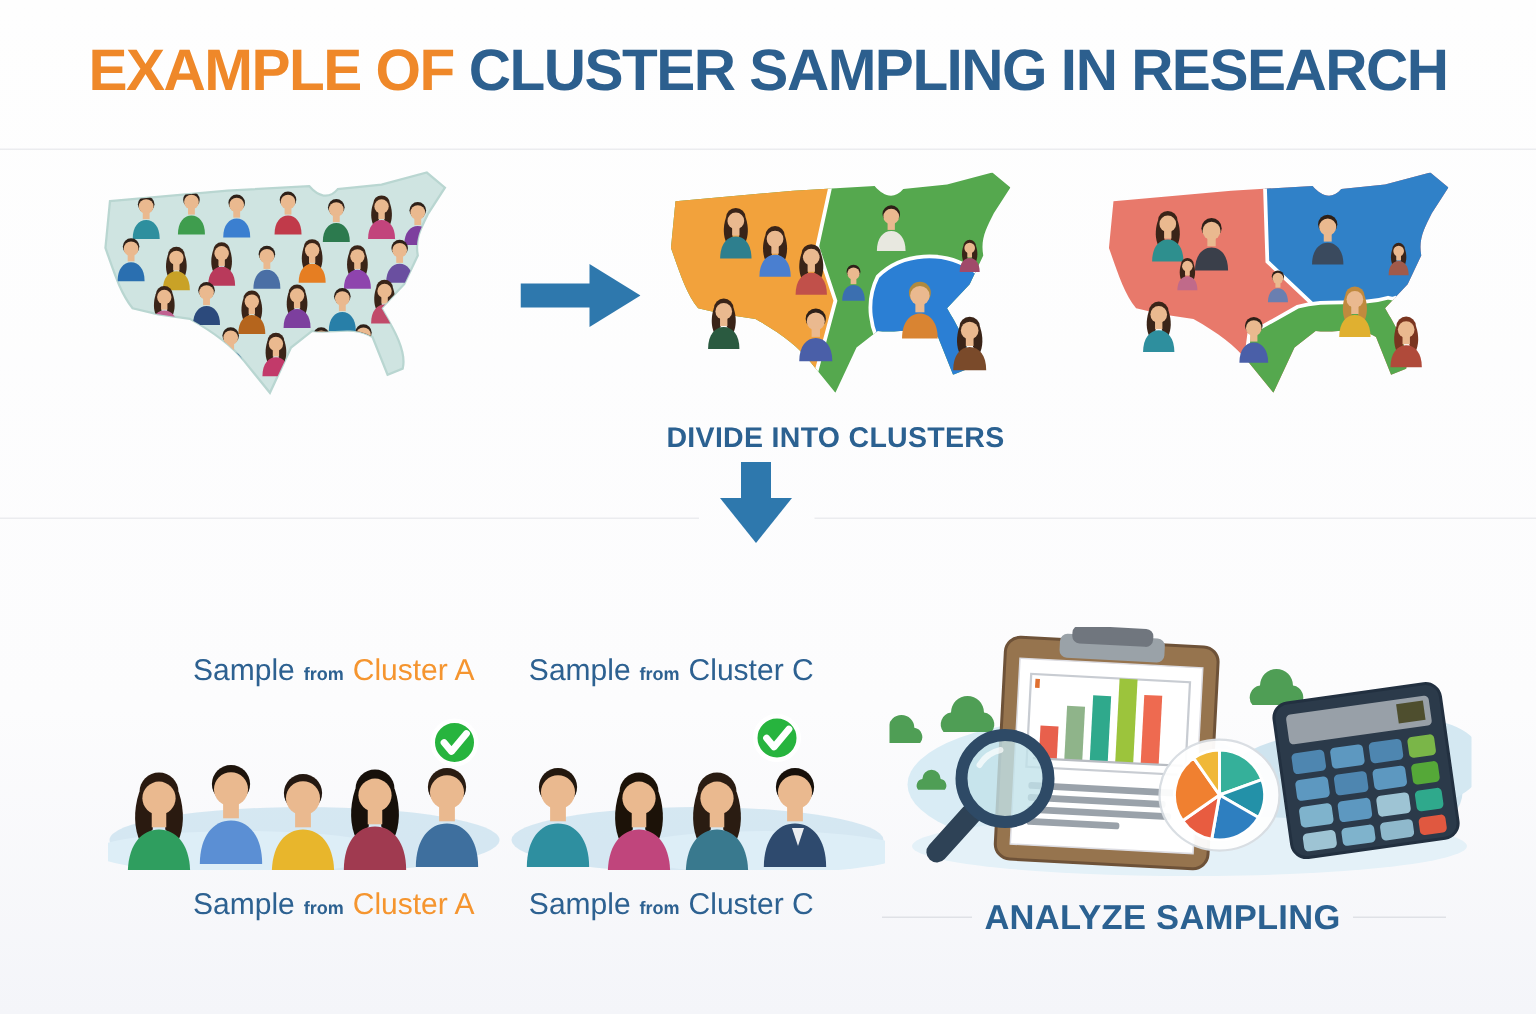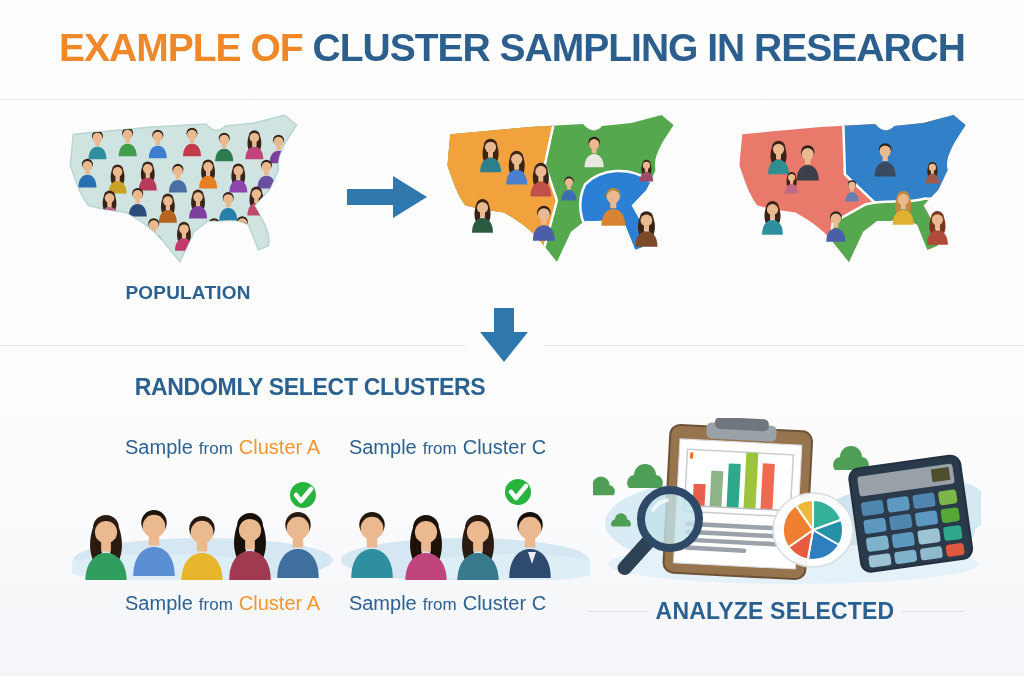--- a/index.html
+++ b/index.html
@@ -10,21 +10,21 @@
   }
   .abs{position:absolute;}
   .title{top:26px;left:0;width:1024px;text-align:center;font-size:39px;font-weight:700;letter-spacing:-1px;white-space:nowrap;}
   .title .pfx{color:#EF8829;margin-right:10px;}
   .title .main{color:#2C5F8E;}
   .hline{height:1px;background:#ebecef;}
   .map-label{font-size:19px;font-weight:700;color:#2B6191;text-align:center;letter-spacing:0.2px;white-space:nowrap;}
   .section-heading{font-size:23px;font-weight:700;color:#2B6191;text-align:center;letter-spacing:-0.3px;white-space:nowrap;}
   .sample-label{font-size:20px;color:#2D6191;text-align:center;white-space:nowrap;}
   .sample-label .s-bold{font-weight:400;}
-  .sample-label .s-from{font-weight:400;font-size:17px;margin:0 6px;}
+  .sample-label .s-from{font-weight:700;font-size:12px;margin:0 6px;}
   .sample-label .accent{color:#F5952F;}
   .analyze-label{font-size:23px;font-weight:700;color:#2B6191;text-align:center;letter-spacing:0.2px;white-space:nowrap;}
   svg{display:block;}
 </style>
 </head>
 <body>
 
 <div class="canvas">
 
   <svg width="0" height="0" style="position:absolute" aria-hidden="true">
@@ -84,21 +84,20 @@
       <use href="#pf" x="100" y="79" width="24" height="31" style="--sh:#b5651d"></use>
       <use href="#pf" x="130" y="75" width="24" height="31" style="--sh:#7d3f9e"></use>
       <use href="#pm" x="160" y="77" width="24" height="31" style="--sh:#287fa8"></use>
       <use href="#pf" x="188" y="72" width="24" height="31" style="--sh:#c14a6a"></use>
       <use href="#pm" x="86" y="103" width="24" height="31" style="--sh:#2e5e9e"></use>
       <use href="#pf" x="116" y="107" width="24" height="31" style="--sh:#c23a6a"></use>
       <use href="#pm" x="146" y="103" width="24" height="31" style="--sh:#3aa06a"></use>
       <use href="#pm" x="174" y="101" width="24" height="31" style="--sh:#4a7fae"></use>
     </g>
   </svg>
-  <div class="abs map-label" style="left:88px;top:282px;width:200px;">POPULATION</div>
 
   <svg class="abs" style="left:347px;top:176px;" width="80" height="42" viewBox="0 0 80 42">
     <rect x="0" y="13" width="48" height="16" fill="#2E78AD"></rect>
     <polygon points="46,0 80,21 46,42" fill="#2E78AD"></polygon>
   </svg>
 
   <svg class="abs" style="left:432px;top:112px;" width="272" height="171" viewBox="0 0 270 170">
     <g clip-path="url(#usClip)">
       <rect x="0" y="0" width="270" height="170" fill="#55A84E"></rect>
       <path d="M0,0 L122,6 L112,52 L124,88 L102,170 L0,170 Z" fill="#F2A23C" stroke="#ffffff" stroke-width="2.5"></path>
@@ -110,20 +109,21 @@
       <use href="#pf" x="94" y="48" width="28" height="36" style="--sh:#c1504a"></use>
       <use href="#pf" x="36" y="84" width="28" height="36" style="--sh:#2a5a40"></use>
       <use href="#pm" x="148" y="22" width="26" height="33" style="--sh:#e8e8e0"></use>
       <use href="#pm" x="126" y="62" width="20" height="26" style="--sh:#3b6fb0"></use>
       <use href="#pm" x="96" y="90" width="30" height="38" style="--sh:#4a5fa8"></use>
       <use href="#pm" x="164" y="72" width="32" height="41" style="--sh:#d98432;--hr:#b08a3e"></use>
       <use href="#pf" x="198" y="96" width="30" height="38" style="--sh:#7a4a2a"></use>
       <use href="#pf" x="204" y="46" width="18" height="23" style="--sh:#a04a6a"></use>
     </g>
   </svg>
+  <div class="abs map-label" style="left:427px;top:282px;width:260px;">DIVIDE INTO CLUSTERS</div>
 
   <svg class="abs" style="left:724px;top:112px;" width="272" height="171" viewBox="0 0 270 170">
     <g clip-path="url(#usClip)">
       <rect x="0" y="0" width="270" height="170" fill="#E8796B"></rect>
       <path d="M118,0 L270,0 L270,78 C245,90 225,92 205,86 C185,94 170,92 156,96 L120,62 Z" fill="#3081C8" stroke="#ffffff" stroke-width="2.5"></path>
       <path d="M100,170 L108,110 L140,92 C160,86 180,92 200,86 C225,92 248,88 270,76 L270,170 Z" fill="#55A84E" stroke="#ffffff" stroke-width="2.5"></path>
     </g>
     <g>
       <use href="#pf" x="40" y="26" width="28" height="36" style="--sh:#2e8f8e"></use>
       <use href="#pm" x="68" y="30" width="30" height="38" style="--sh:#3a3f4a"></use>
@@ -138,21 +138,20 @@
     </g>
   </svg>
 
   <div class="abs hline" style="top:345px;left:0;width:466px;"></div>
   <div class="abs hline" style="top:345px;left:543px;width:481px;"></div>
   <svg class="abs" style="left:480px;top:308px;" width="48" height="54" viewBox="0 0 48 54">
     <rect x="14" y="0" width="20" height="26" fill="#2E78AD"></rect>
     <polygon points="0,24 48,24 24,54" fill="#2E78AD"></polygon>
   </svg>
 
-  <div class="abs section-heading" style="left:60px;top:374px;width:500px;">RANDOMLY SELECT CLUSTERS</div>
 
   <div class="abs sample-label" style="left:100px;top:436px;width:245px;">
     <span class="s-bold">Sample</span><span class="s-from">from</span><span class="s-bold accent">Cluster A</span>
   </div>
   <div class="abs sample-label" style="left:330px;top:436px;width:235px;">
     <span class="s-bold">Sample</span><span class="s-from">from</span><span class="s-bold">Cluster C</span>
   </div>
 
   <svg class="abs" style="left:72px;top:460px;" width="262" height="120" viewBox="0 0 262 120">
     <ellipse cx="131" cy="100" rx="130" ry="22" fill="#cfe4f0" opacity="0.85"></ellipse>
@@ -245,16 +244,16 @@
       <rect x="60" y="70" width="22" height="14" rx="3" fill="#9EC4D4"></rect>
       <rect x="86" y="70" width="18" height="14" rx="3" fill="#2FA98C"></rect>
       <rect x="8" y="88" width="22" height="12" rx="3" fill="#9EC4D4"></rect>
       <rect x="34" y="88" width="22" height="12" rx="3" fill="#7FB3CC"></rect>
       <rect x="60" y="88" width="22" height="12" rx="3" fill="#8FB9CC"></rect>
       <rect x="86" y="88" width="18" height="12" rx="3" fill="#E05840"></rect>
     </g>
   </svg>
 
   <div class="abs hline" style="top:611px;left:588px;width:60px;background:#dfe1e6;"></div>
-  <div class="abs analyze-label" style="left:640px;top:598px;width:270px;">ANALYZE SELECTED</div>
+  <div class="abs analyze-label" style="left:640px;top:598px;width:270px;">ANALYZE SAMPLING</div>
   <div class="abs hline" style="top:611px;left:902px;width:62px;background:#dfe1e6;"></div>
 
 </div>
 
 </body></html>

